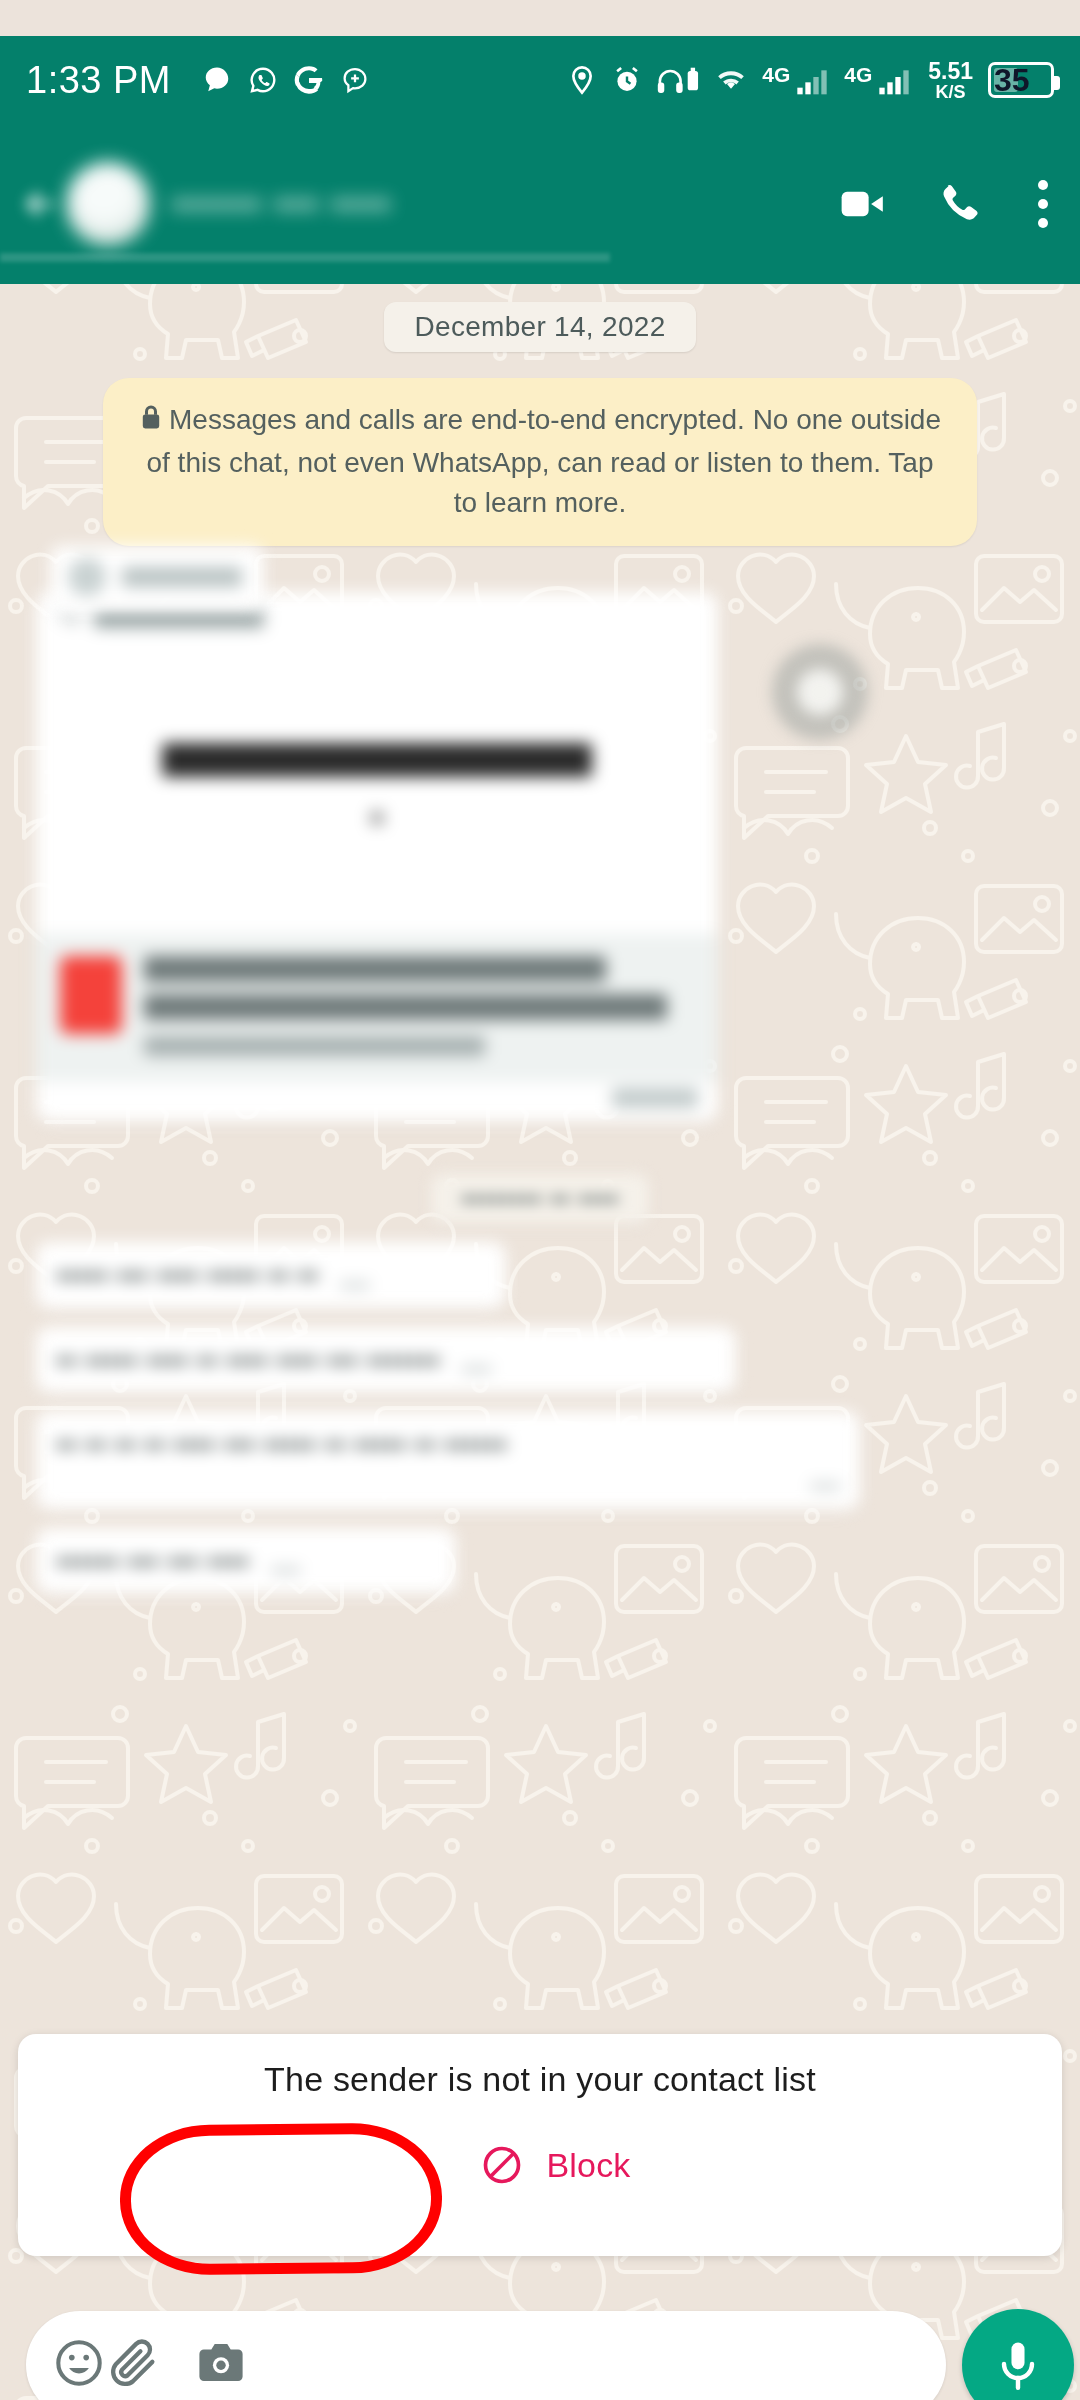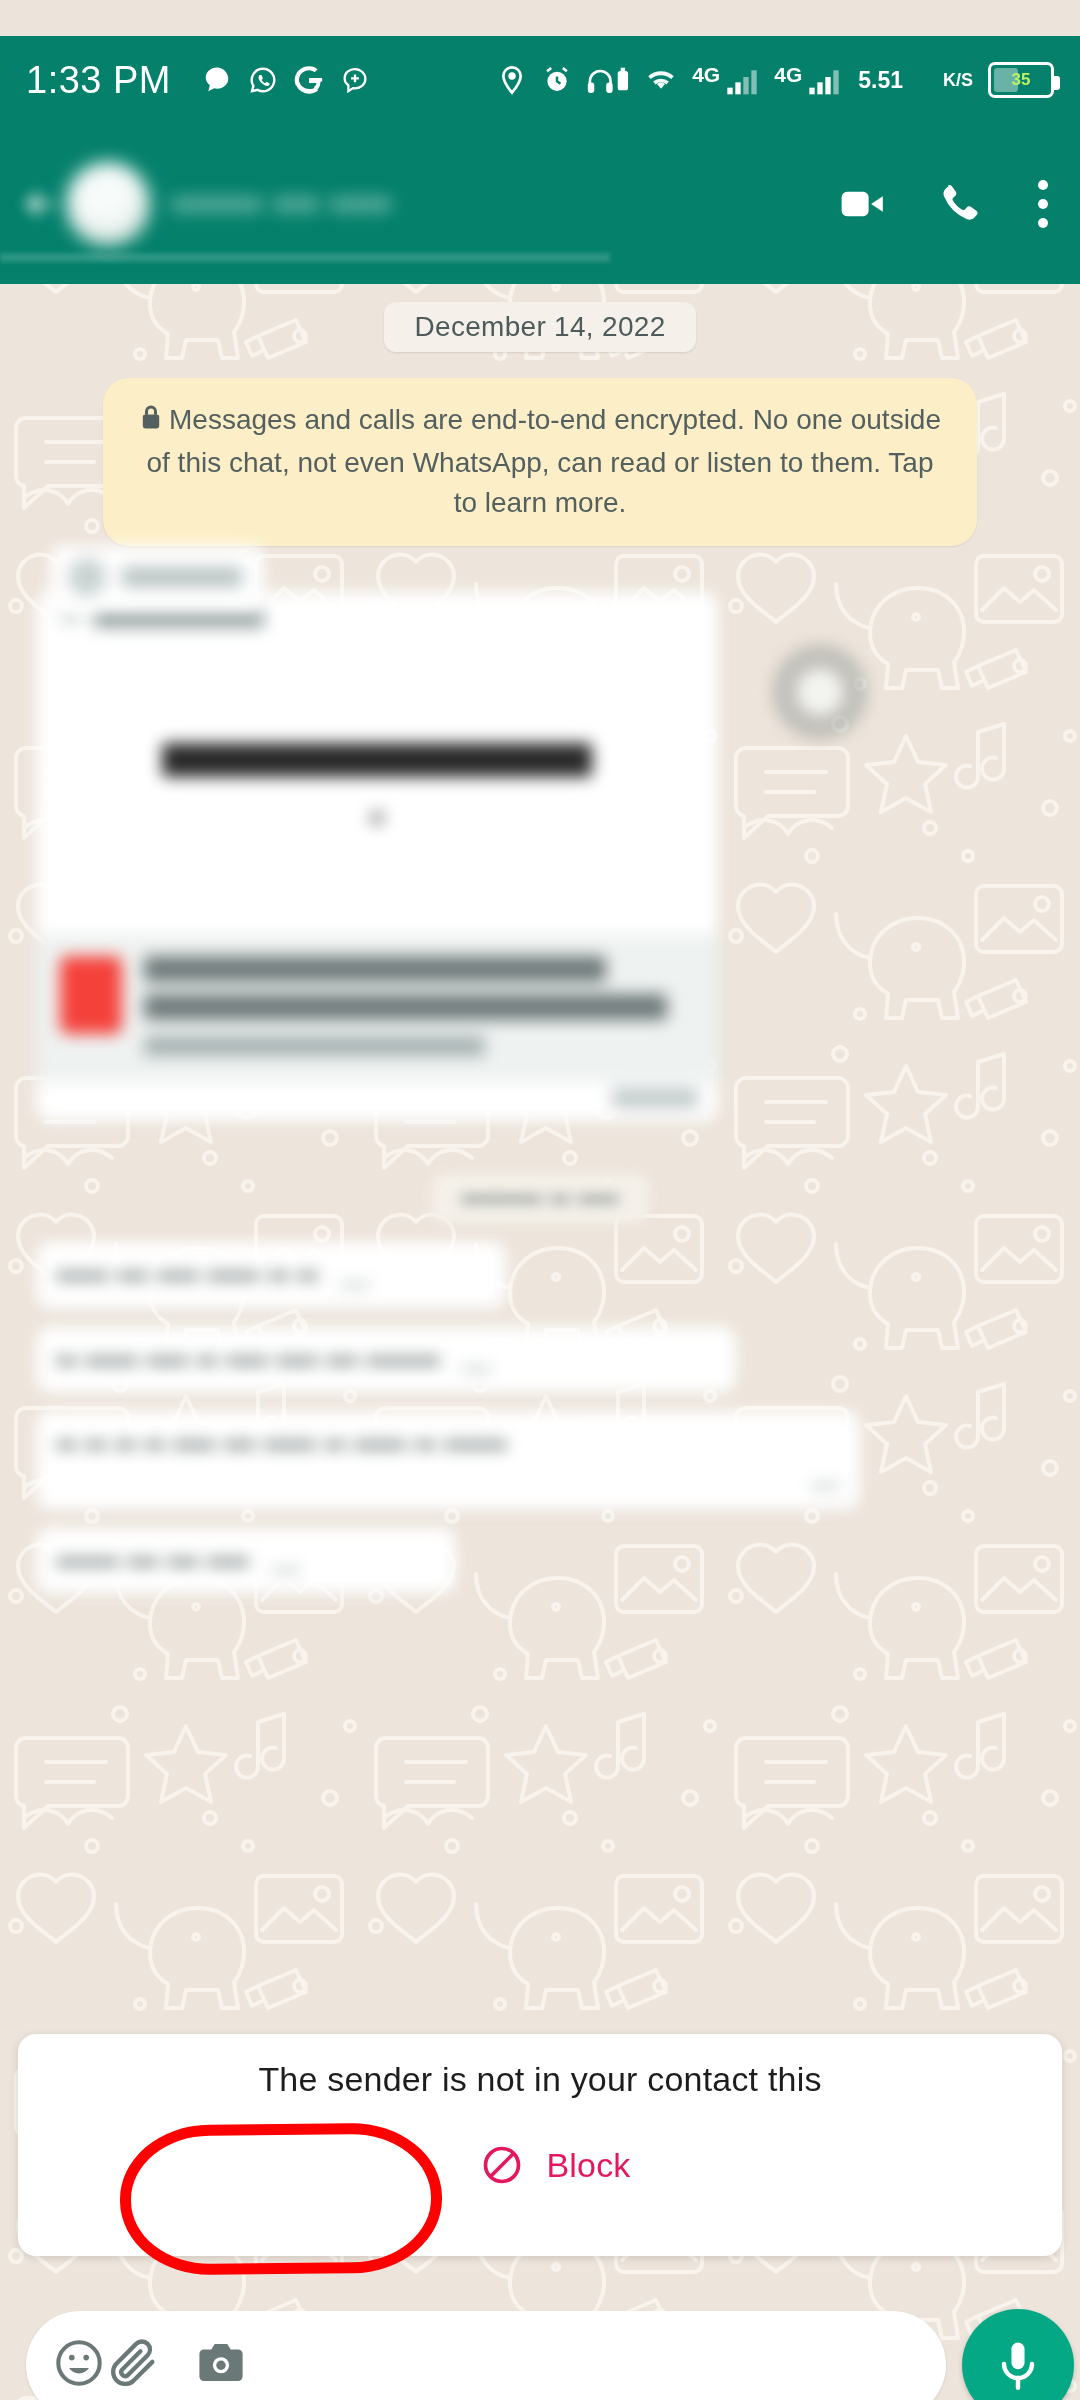--- a/index.html
+++ b/index.html
@@ -47,22 +47,22 @@
     font-size: 38px;
     letter-spacing: 0.5px;
     color: #fff;
     font-weight: 400;
     white-space: nowrap;
   }
   .sb-notif { display: flex; align-items: center; gap: 16px; margin-left: 14px; }
   .sb-spacer { flex: 1; }
   .sb-right { display: flex; align-items: center; gap: 13px; }
   .sb-speed {
-    display: flex; flex-direction: row; align-items: center;
-    line-height: 1.0; margin: 0 2px; gap: 40px;
+    display: flex; flex-direction: column; align-items: center;
+    line-height: 1.0; margin: 0 2px;
   }
   .sb-speed .v { font-size: 23px; font-weight: 700; }
   .sb-speed .u { font-size: 18px; font-weight: 700; }
   .sb-net { display: flex; align-items: flex-end; gap: 3px; }
   .sb-net .g { font-size: 21px; font-weight: 700; margin-bottom: 10px; }
   .batt {
     position: relative;
     width: 66px; height: 36px;
     border: 3px solid #fff;
     border-radius: 7px;
@@ -71,22 +71,22 @@
   }
   .batt::after {
     content: ""; position: absolute; right: -9px; top: 11px;
     width: 6px; height: 14px; background: #fff; border-radius: 0 3px 3px 0;
   }
   .batt .fill {
     position: absolute; left: 3px; top: 3px; bottom: 3px;
     width: 40%; background: rgba(255,255,255,0.40); border-radius: 3px;
   }
   .batt .lvl {
-    position: relative; width: 100%; text-align: center;
-    font-size: 17px; font-weight: 700; color: #bef264;
+    position: relative; width: 100%; text-align: left;
+    font-size: 32px; font-weight: 700; color: #0f172a;
   }
 
   
   .header {
     position: absolute;
     top: 88px; left: 0;
     width: 1080px;
     height: 160px;
     background: #04806B;
     display: flex;
@@ -582,21 +582,21 @@
           <div class="bub-line">
             <span class="bub-text">••••••  •••  •••  ••••</span>
             <span class="bub-time">••••</span>
           </div>
         </div>
       </div>
     </div>
   </div>
 
   <div class="sheet">
-    <div class="sheet-title">The sender is not in your contact this</div>
+    <div class="sheet-title">The sender is not in your contact list</div>
     <div class="sheet-actions">
       <div class="sheet-btn btn-block">
         <svg width="44" height="44" viewBox="0 0 24 24" fill="none" stroke="#E6185C" stroke-width="2">
             <circle cx="12" cy="12" r="9"></circle>
             <path d="M5.9 18.1L18.1 5.9"></path>
           </svg>
         <span class="lbl">Block</span>
       </div>
     </div>
   </div>

